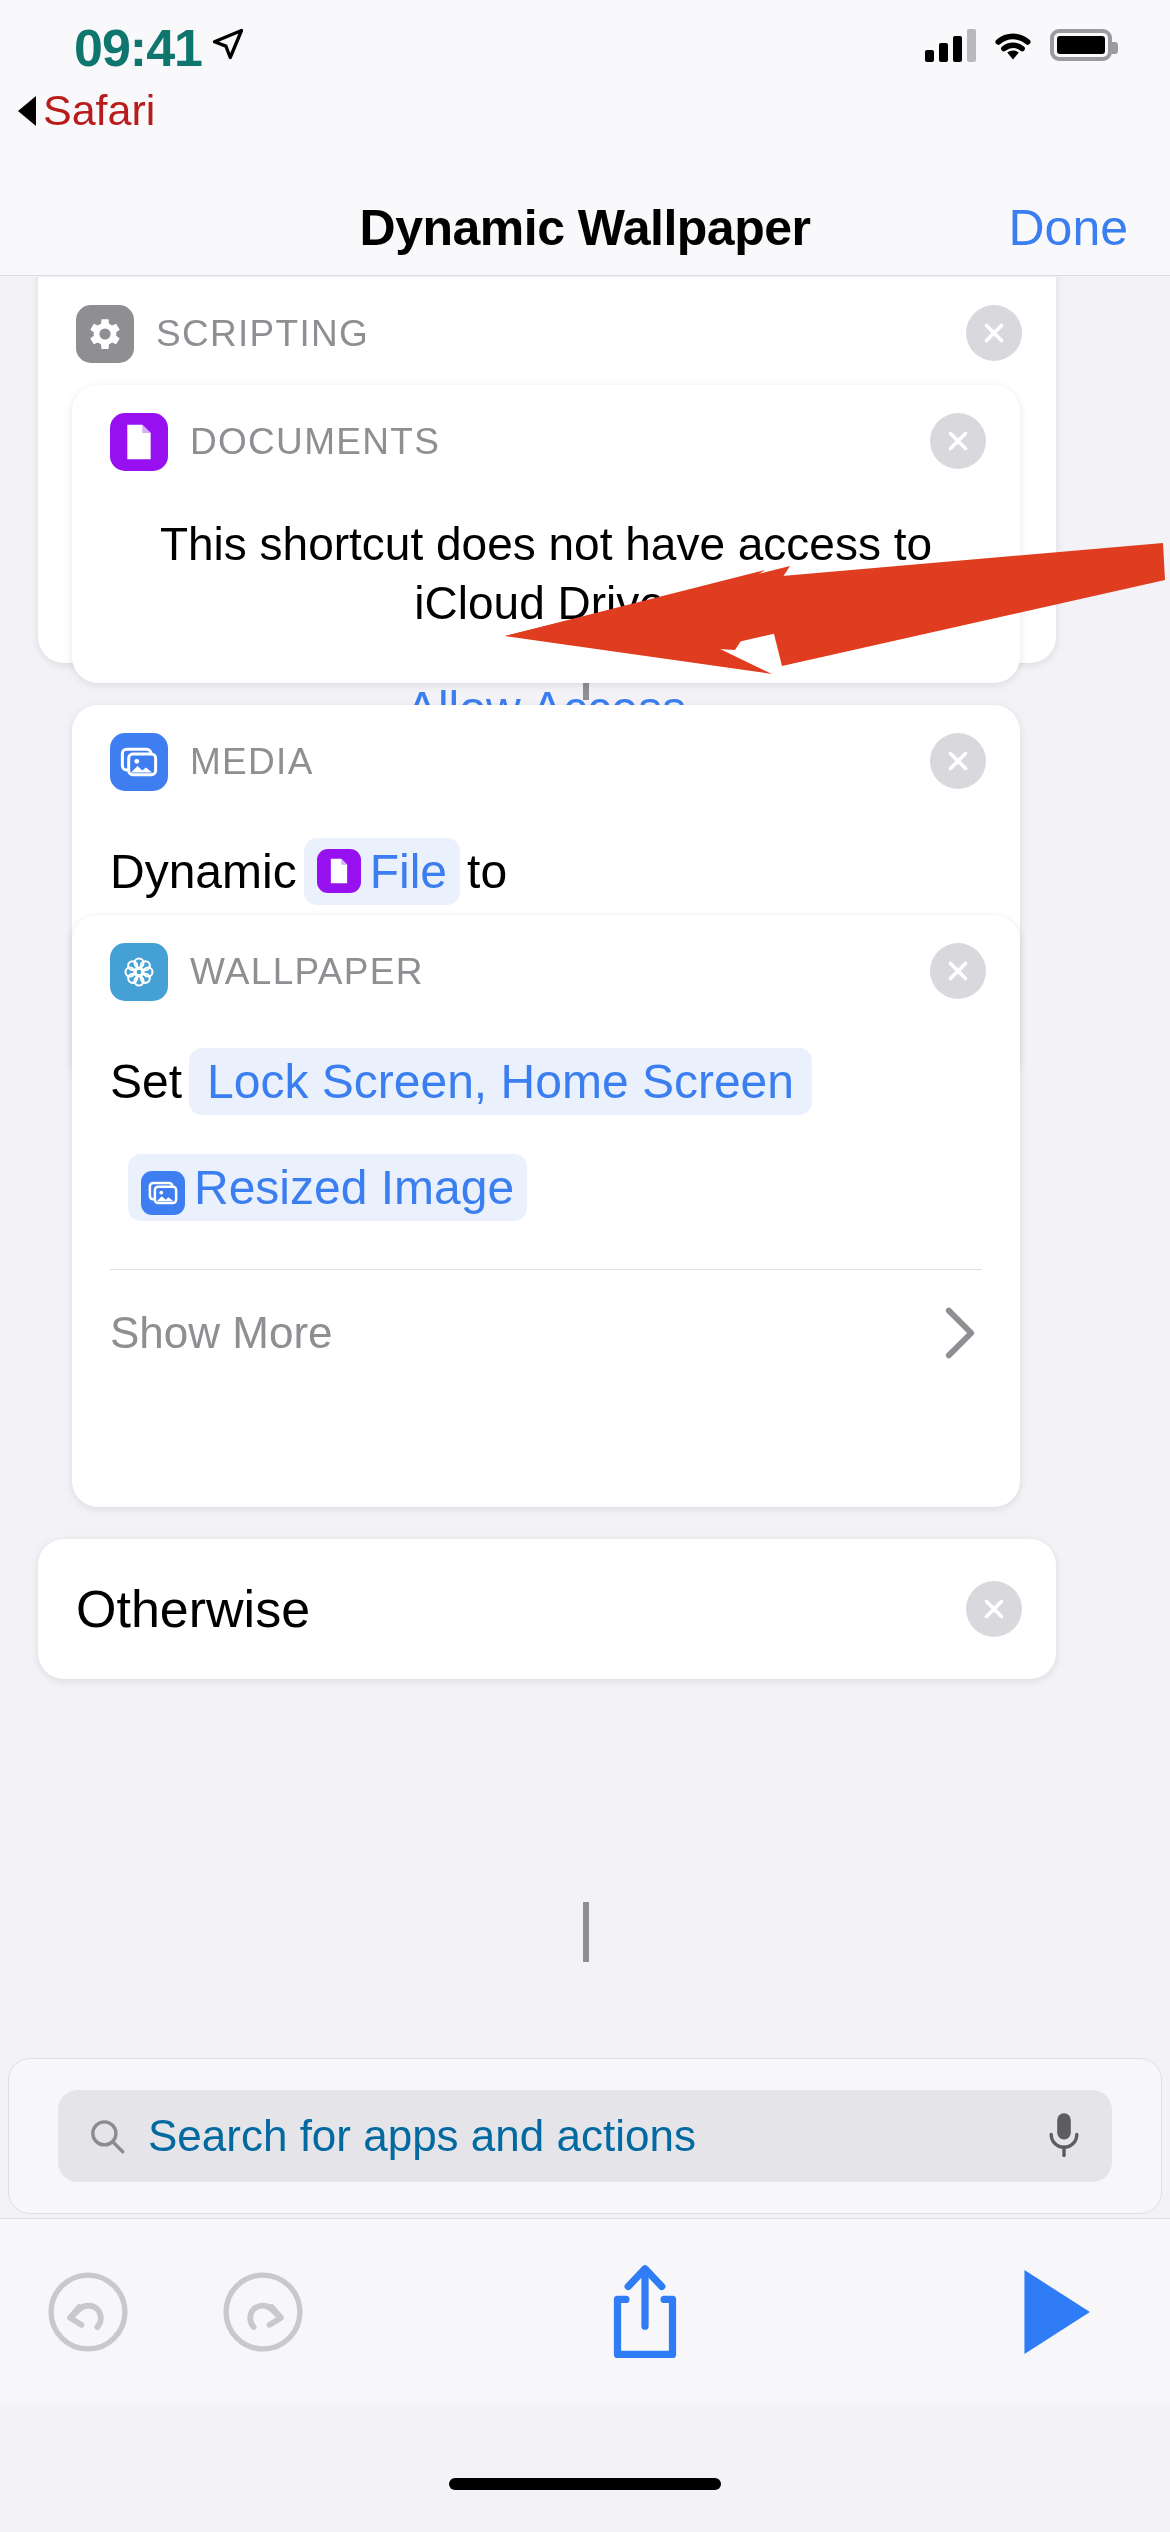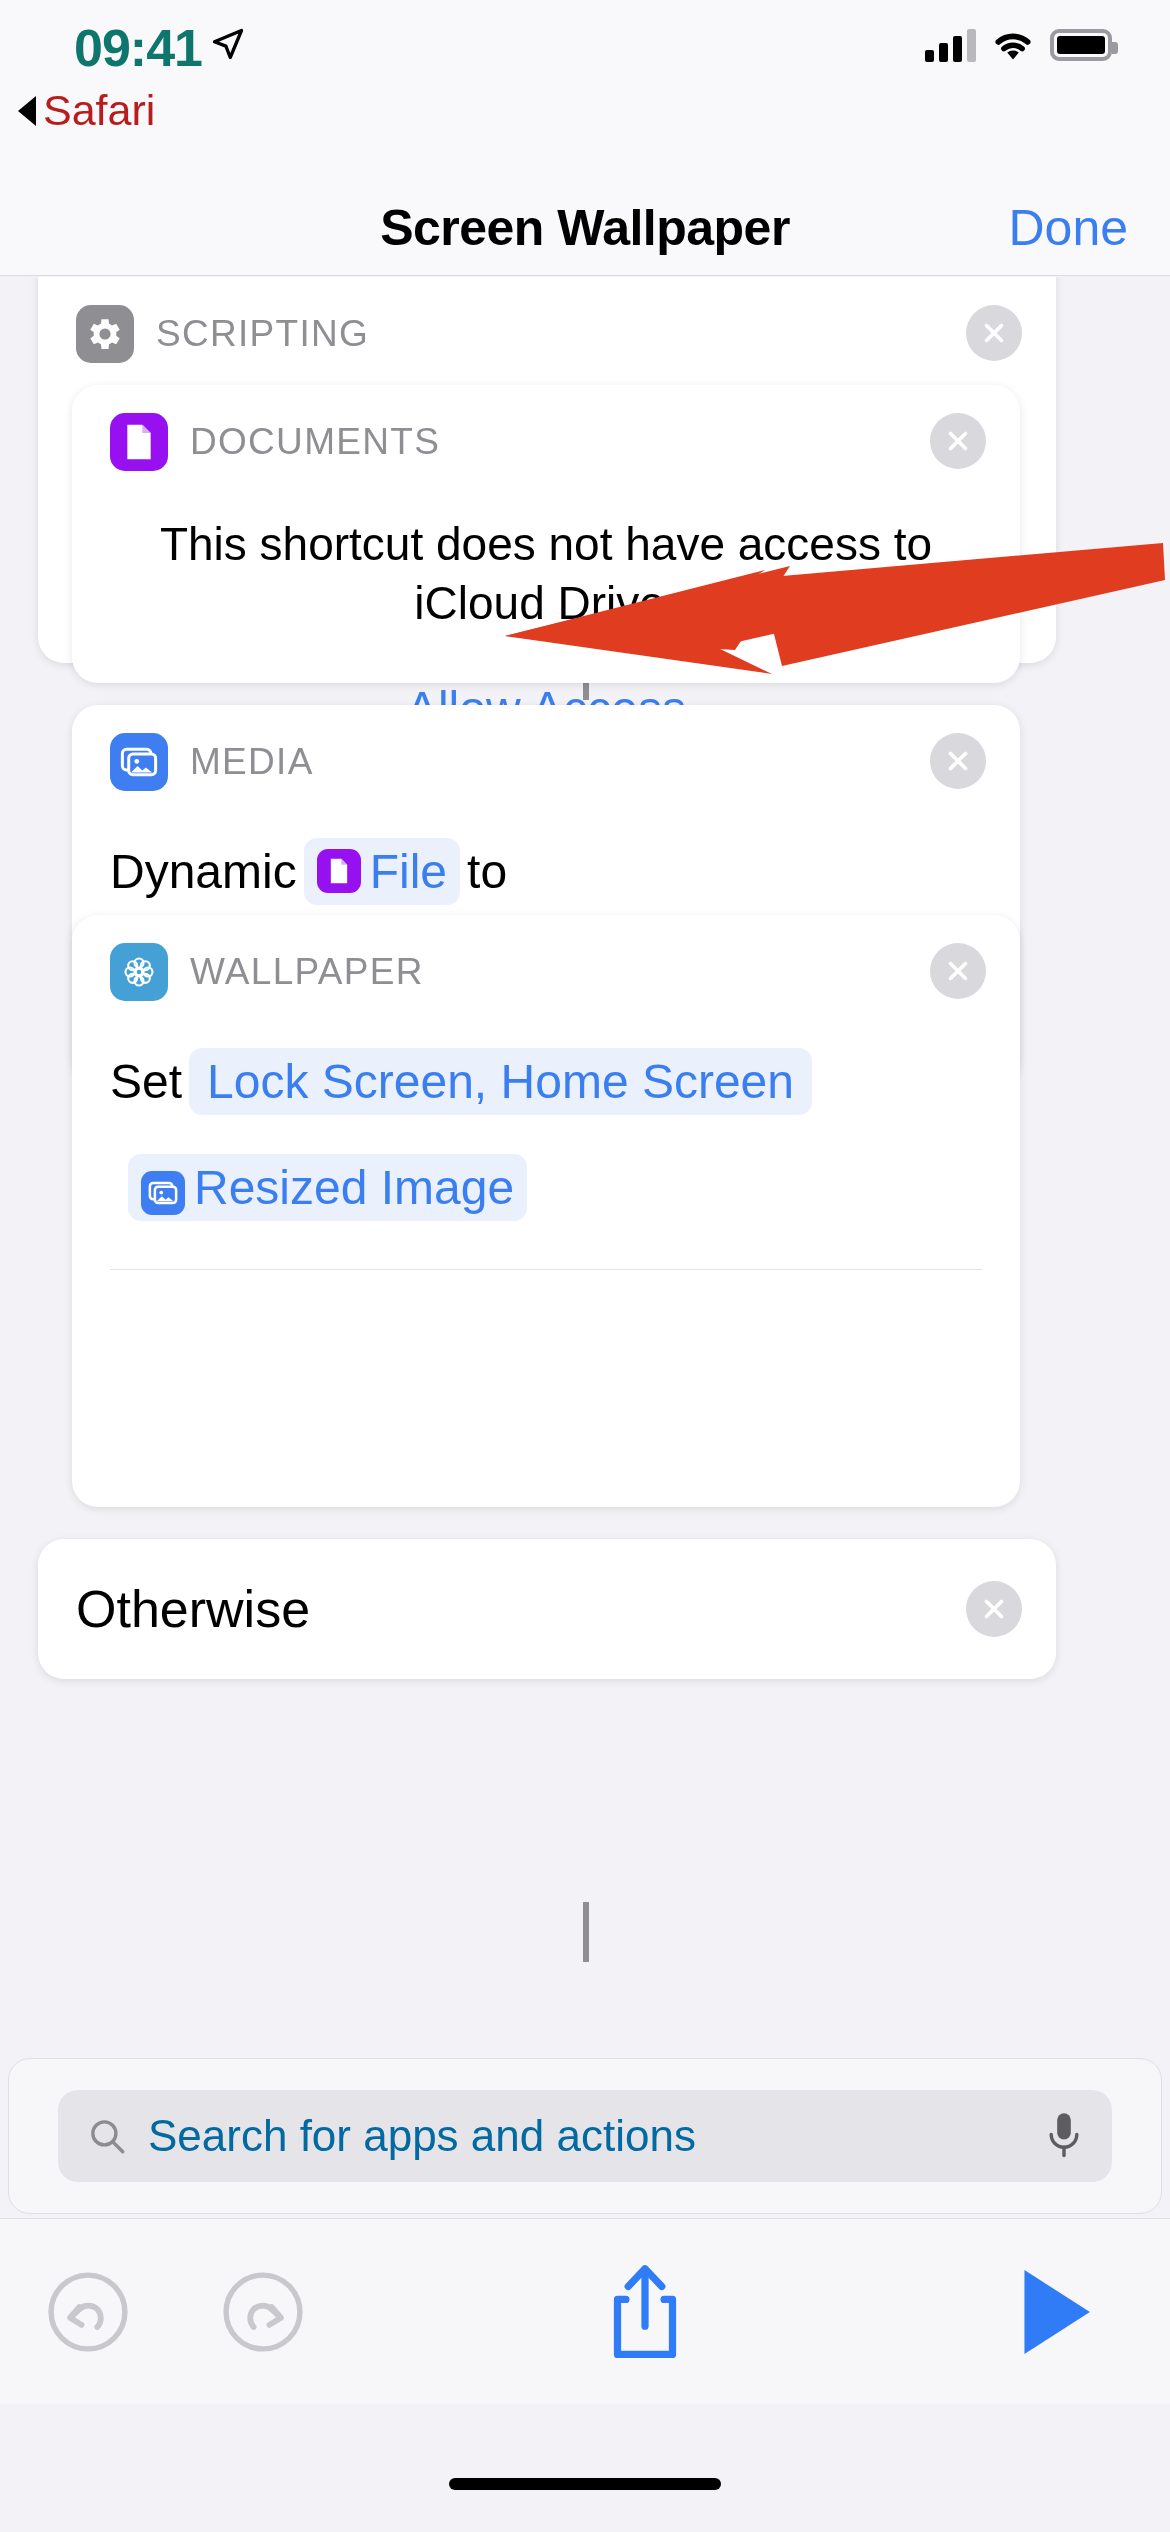--- a/index.html
+++ b/index.html
@@ -231,21 +231,21 @@
         <path d="M3.4 8.2 a13 13 0 0 1 17.2 0" fill="none" stroke="#000" stroke-width="3.4" stroke-linecap="round"></path>
         <path d="M6.6 12.1 a8.6 8.6 0 0 1 10.8 0" fill="none" stroke="#000" stroke-width="3.2" stroke-linecap="round"></path>
       </svg>
       <div class="battery">
           <i></i>
         </div>
     </div>
   </div>
 
   <div class="navbar">
-    <div class="nav-title">Screen Wallpaper</div>
+    <div class="nav-title">Dynamic Wallpaper</div>
     <div class="nav-done">Done</div>
   </div>
 
   <div class="scroll">
 
     <div class="connector" style="top:0; height:110px;"></div>
     <div class="connector" style="top:96px; height:36px;"></div>
     <div class="connector" style="top:385px; height:38px;"></div>
     <div class="connector" style="top:805px; height:40px;"></div>
     <div class="connector" style="top:1025px; height:40px;"></div>
@@ -399,20 +399,28 @@
               <rect x="5.5" y="5" width="17" height="13" rx="2.6" fill="#3f7ef0" stroke="#fff" stroke-width="2"></rect>
               <circle cx="10.6" cy="9.6" r="1.5" fill="#fff"></circle>
               <path d="M7 16.6l4.1-4 3 2.8 2.2-2 4 3.2z" fill="#fff"></path>
             </svg>
           </span>
           <span>Resized Image</span>
         </span>
       </div>
 
       <div class="divider" style="margin-top:36px;"></div>
+      <div style="height:126px;">
+        <div class="showmore">
+          <span class="showmore-label">Show More</span>
+          <svg class="chev" width="36" height="56" viewBox="0 0 12 20">
+            <path d="M2 2 L10 10 L2 18" fill="none" stroke="#8e8e93" stroke-width="2.1" stroke-linecap="round" stroke-linejoin="round"></path>
+          </svg>
+        </div>
+      </div>
     </div>
 
     <div class="card" style="left:38px; top:1262px; width:1018px; height:140px;">
       <div style="display:flex; align-items:center; height:100%; padding-left:38px;">
         <span class="txt" style="font-size:52px;">Otherwise</span>
       </div>
       <div class="close-btn" style="top:42px;">
         <svg width="30" height="30" viewBox="0 0 24 24">
             <path d="M6 6 L18 18 M18 6 L6 18" stroke="#fff" stroke-width="3" stroke-linecap="round"></path>
           </svg>

